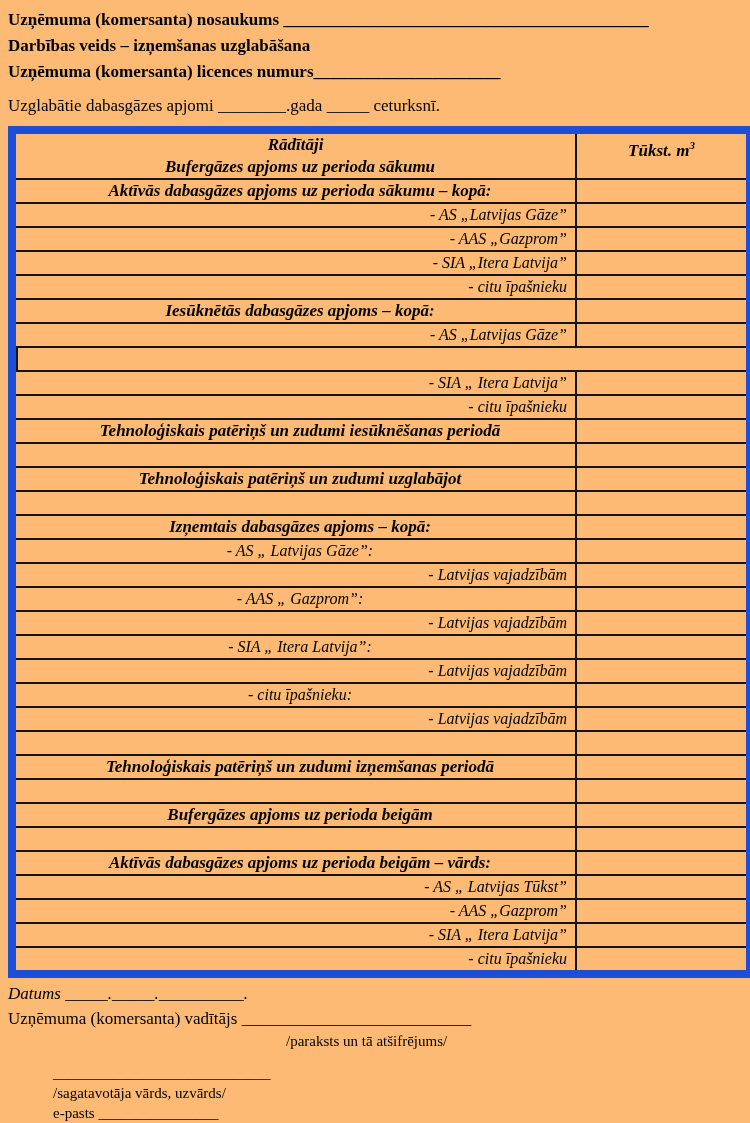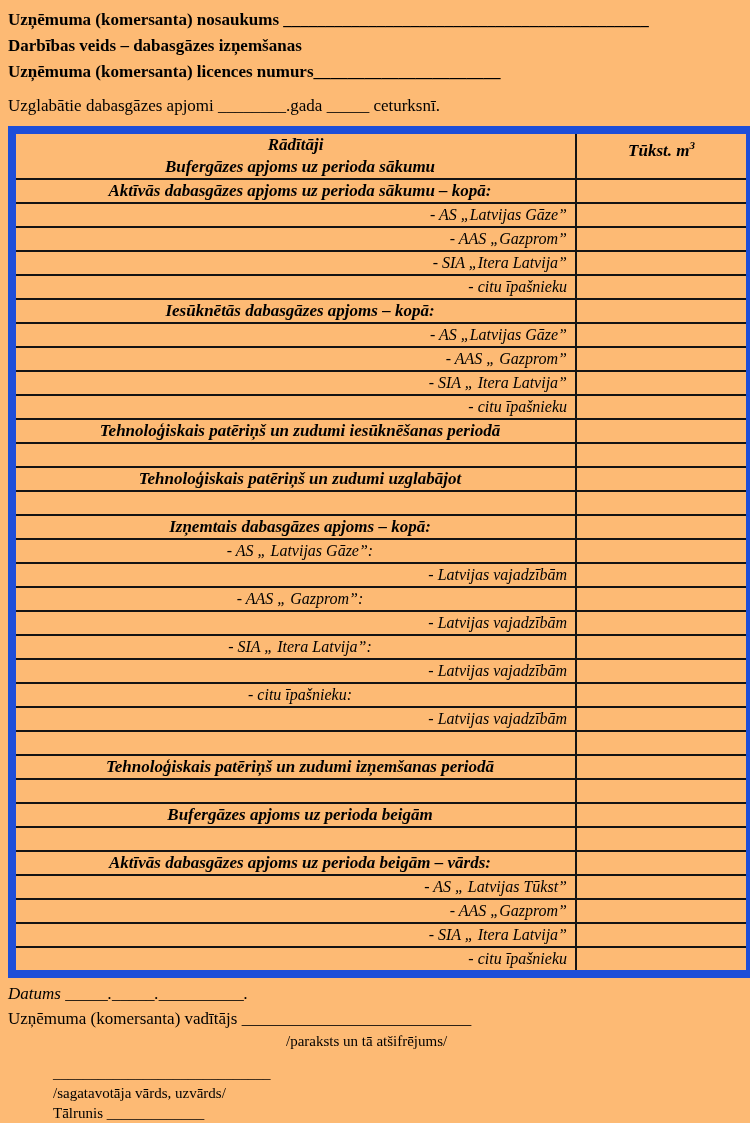--- a/index.html
+++ b/index.html
@@ -30,21 +30,21 @@
   .caption{font-size:15px;line-height:20px;margin-left:278px;white-space:nowrap;}
   .prep{margin-left:45px;margin-top:12px;font-size:15px;line-height:20px;}
   .prep div{white-space:nowrap;}
 </style>
 </head>
 <body>
 
 <div class="page">
 
   <div class="hline">Uzņēmuma (komersanta) nosaukums ___________________________________________</div>
-  <div class="hline">Darbības veids – dabasgāzes izņemšanas</div>
+  <div class="hline">Darbības veids – izņemšanas uzglabāšana</div>
   <div class="hline">Uzņēmuma (komersanta) licences numurs______________________</div>
   <div class="subline">Uzglabātie dabasgāzes apjomi ________.gada _____ ceturksnī.</div>
 
   <div class="tbl">
     <div class="trow">
       <div class="tcell lab center bold">Rādītāji</div>
       <div class="tcell val center bold"><span>Tūkst. m</span><sup>3</sup></div>
     </div>
     <div>
         <div class="trow">
@@ -73,21 +73,20 @@
         </div>
         <div class="trow">
           <div class="tcell lab left bold">Iesūknētās dabasgāzes apjoms – kopā:</div>
           <div class="tcell val"></div>
         </div>
         <div class="trow">
           <div class="tcell lab right">- AS „Latvijas Gāze”</div>
           <div class="tcell val"></div>
         </div>
         <div class="trow">
-          <div class="tcell lab right">- AAS „ Gazprom”</div>
           <div class="tcell val"></div>
         </div>
         <div class="trow">
           <div class="tcell lab right">- SIA „ Itera Latvija”</div>
           <div class="tcell val"></div>
         </div>
         <div class="trow">
           <div class="tcell lab right">- citu īpašnieku</div>
           <div class="tcell val"></div>
         </div>
@@ -186,17 +185,16 @@
       </div>
   </div>
 
   <div class="fline datums">Datums _____._____.__________.</div>
   <div class="fline">Uzņēmuma (komersanta) vadītājs ___________________________</div>
   <div class="caption">/paraksts un tā atšifrējums/</div>
 
   <div class="prep">
     <div>_____________________________</div>
     <div>/sagatavotāja vārds, uzvārds/</div>
-    <div>Tālrunis _____________</div>
     <div>e-pasts ________________</div>
   </div>
 
 </div>
 
 </body></html>

